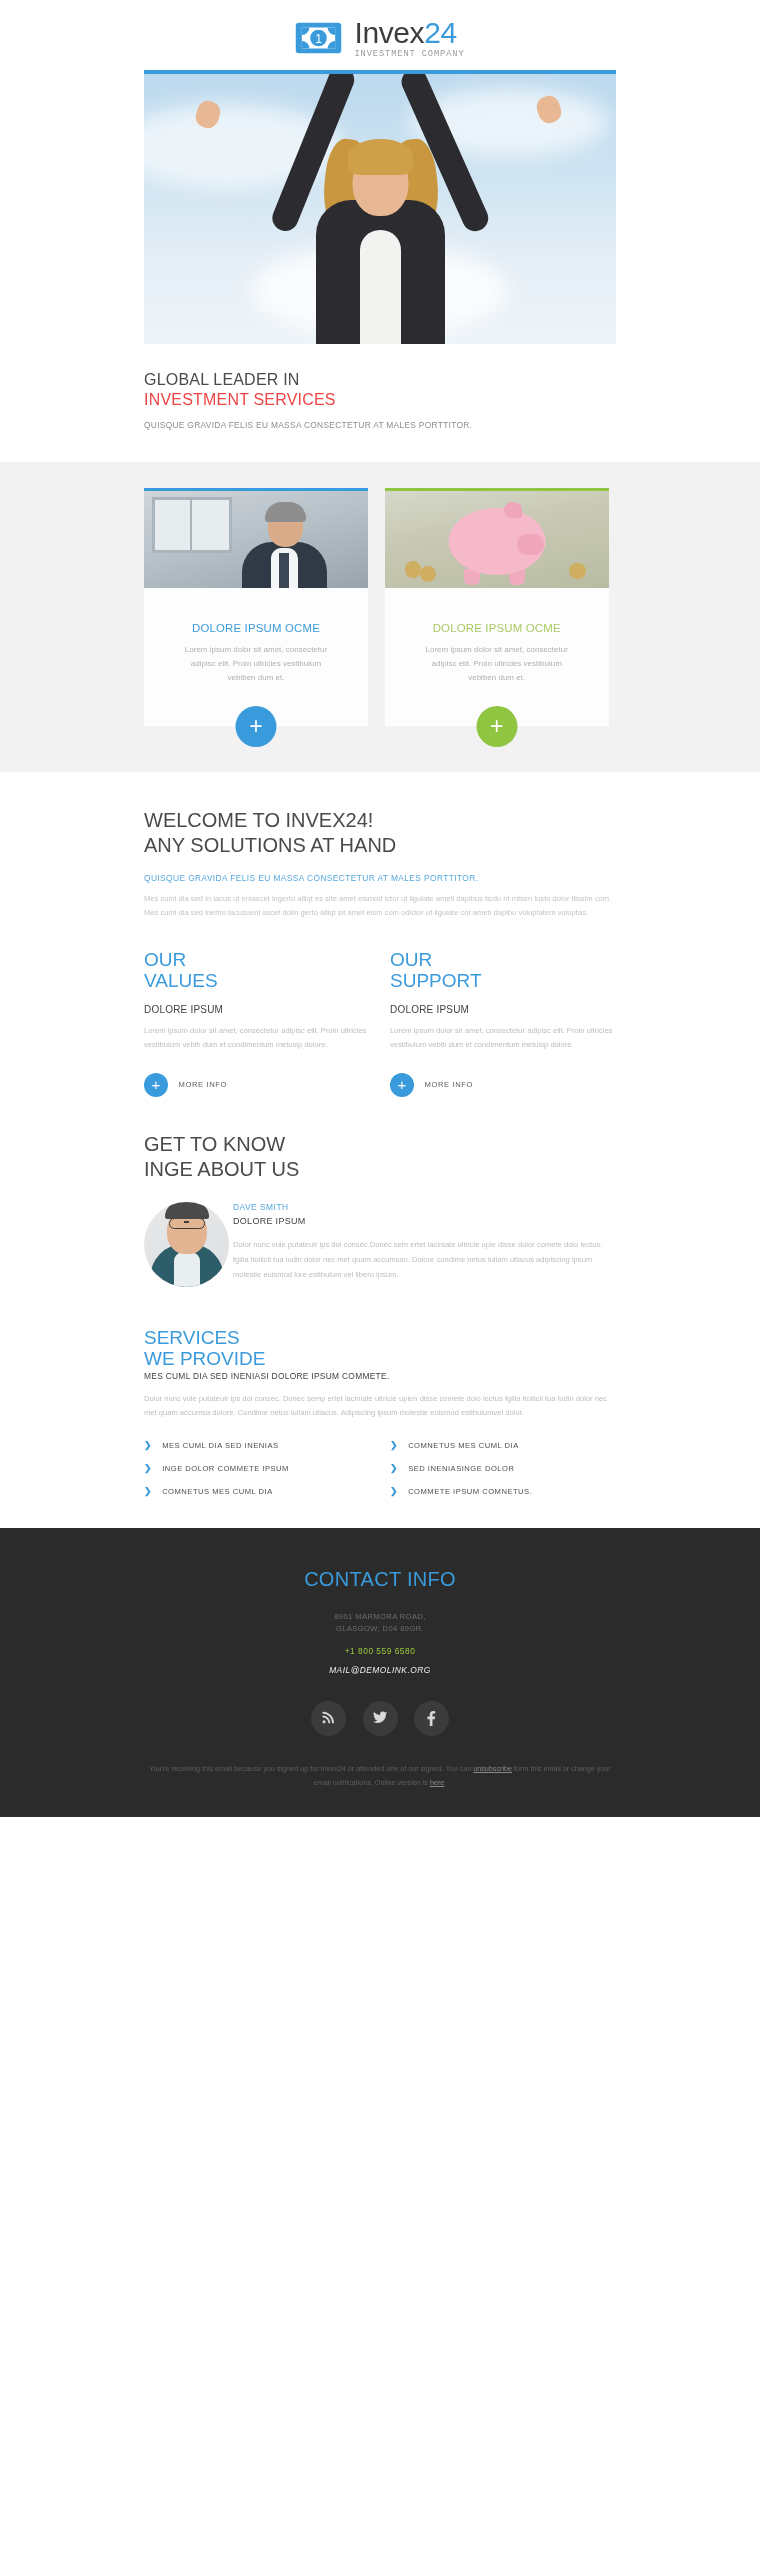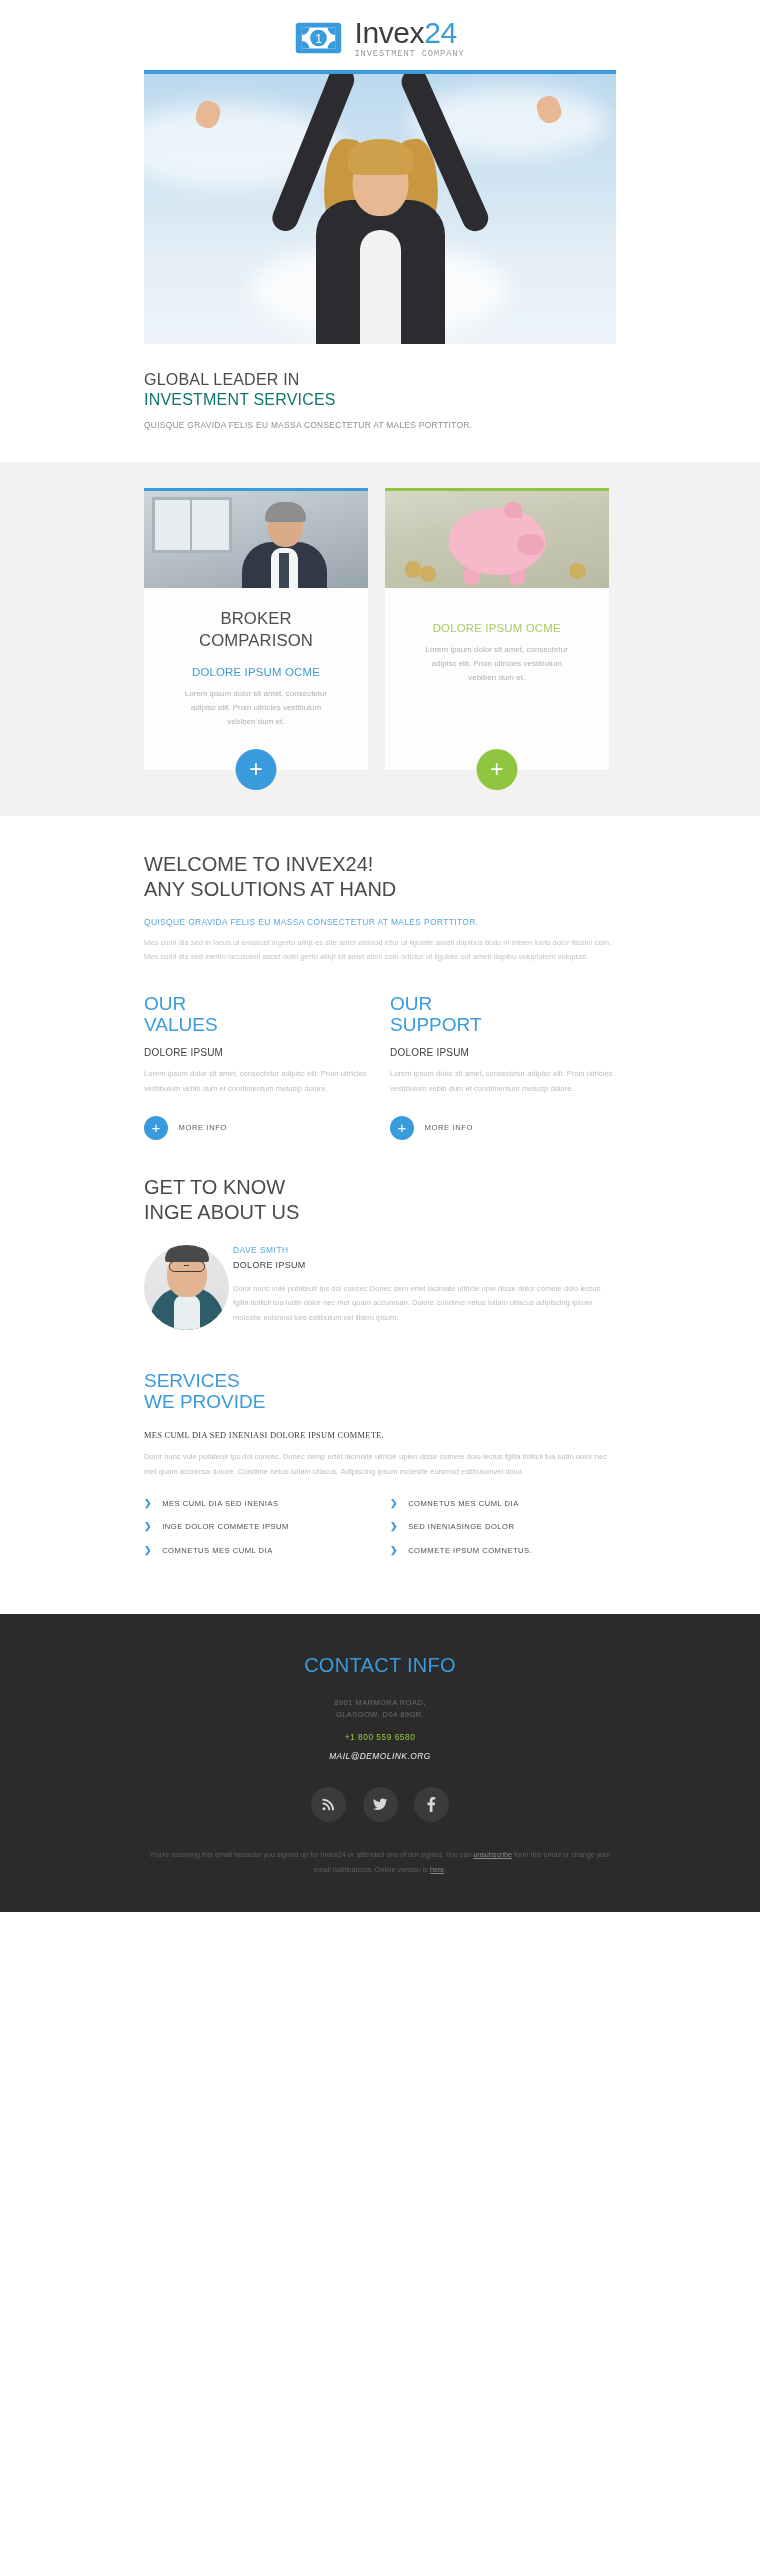--- a/index.html
+++ b/index.html
@@ -97,21 +97,21 @@
   }
   .hand.left  { left: 50%; margin-left: -184px; top: 7.6px; transform: rotate(18deg); }
   .hand.right { left: 50%; margin-left: 157px;  top: 3px;  transform: rotate(-18deg); }
 
   
   .hero-copy { padding: 26px 144px 32px 144px; background: #fff; }
   .hero-h1 {
     font-size: 16px; font-weight: 400; color: #4a4a4a;
     letter-spacing: 0.2px; line-height: 1.22;
   }
-  .hero-h1 .l2 { color: #0f766e; display: block; }
+  .hero-h1 .l2 { color: #ef4444; display: block; }
   .hero-sub {
     margin-top: 10.6px;
     font-size: 8.4px; color: #8e8e8e; letter-spacing: 0.3px;
   }
 
   
   .cards-band { background: #f2f2f2; padding: 26px 144px 46px 144px; }
   .cards-row { display: flex; gap: 16.7px; }
   .card { background: #fdfdfd; width: 224px; position: relative; padding-bottom: 41px; }
   .card-topline { height: 3.8px; }
@@ -210,30 +210,30 @@
   .avatar .av-glass { position:absolute; left:50%; transform:translateX(-50%); bottom:58px; width:36px; height:10.6px; border:1.5px solid #3c3c3c; border-radius:5.3px; }
   .avatar .av-glass:after { content:""; position:absolute; left:50%; top:2.3px; width:4.6px; height:1.5px; background:#3c3c3c; margin-left:-2.3px; }
   .about-txt { flex: 1 1 auto; }
   .about-name { font-size: 8.4px; color: #55a8de; letter-spacing: 0.5px; }
   .about-role { font-size: 9px; color: #3f3f3f; letter-spacing: 0.3px; margin-top: 4.6px; }
   .about-body { margin-top: 12px; font-size: 7.6px; color: #bdbdbd; line-height: 1.95; }
 
   
   .services { padding: 40px 144px 0 144px; }
   .svc-h { font-size: 19px; color: #3a9bdc; font-weight: 400; line-height: 1.12; }
-  .svc-kicker { margin-top: 18px; font-size: 8.4px; color: #3f3f3f; letter-spacing: 0.3px; font-family: Liberation Serif, serif; }
+  .svc-kicker { margin-top: 2px; font-size: 8.4px; color: #3f3f3f; letter-spacing: 0.3px; }
   .svc-text { margin-top: 10.6px; font-size: 7.6px; color: #bdbdbd; line-height: 1.9; }
   .svc-lists { display: flex; gap: 21px; margin-top: 20px; }
   .svc-col { width: 225px; }
   .svc-item { display: flex; align-items: center; gap: 10.6px; margin-bottom: 14.4px; }
   .chev { color: #3a9bdc; font-size: 9px; font-weight: 700; line-height: 1; }
   .svc-label { font-size: 7.6px; color: #4d4d4d; letter-spacing: 0.5px; }
 
   
-  .footer { background: #2b2b2b; margin-top: 45px; padding: 40px 144px 8px 144px; text-align: center; }
+  .footer { background: #2b2b2b; margin-top: 17px; padding: 40px 144px 0 144px; text-align: center; }
   .footer-h { font-size: 20px; color: #3a9bdc; font-weight: 400; letter-spacing: 0.3px; }
   .footer-addr { margin-top: 20px; font-size: 7.6px; color: #6d6d6d; line-height: 1.6; letter-spacing: 0.4px; }
   .footer-phone { margin-top: 10.6px; font-size: 8.4px; color: #9ccb3b; letter-spacing: 0.5px; }
   .footer-mail { margin-top: 9px; font-size: 8.4px; color: #efefef; letter-spacing: 0.5px; font-style: italic; }
   .social-row { display: flex; justify-content: center; gap: 16.7px; margin-top: 26px; }
   .social {
     width: 35px; height: 35px; border-radius: 50%; background: #3b3b3b;
     display: flex; align-items: center; justify-content: center;
     color: #d8d8d8;
   }
@@ -315,24 +315,20 @@
           <div class="ph-office">
             <div class="win"></div>
             <div class="man-body"></div>
             <div class="man-shirt"></div>
             <div class="man-tie"></div>
             <div class="man-head"></div>
             <div class="man-hair"></div>
           </div>
         </div>
         <div class="card-body">
-          <div class="card-title">
-            <span>BROKER</span><br>
-            <span>COMPARISON</span>
-          </div>
           <div class="card-kicker blue">DOLORE IPSUM OCME</div>
           <div class="card-text">Lorem ipsum dolor sit amet, consectetur adipisc elit. Proin ultricies vestibulum vebiben dum et.</div>
         </div>
         <div class="card-plus blue">+</div>
       </div>
 
       <div class="card">
         <div class="card-topline green"></div>
         <div class="card-photo">
           <div class="ph-piggy">

